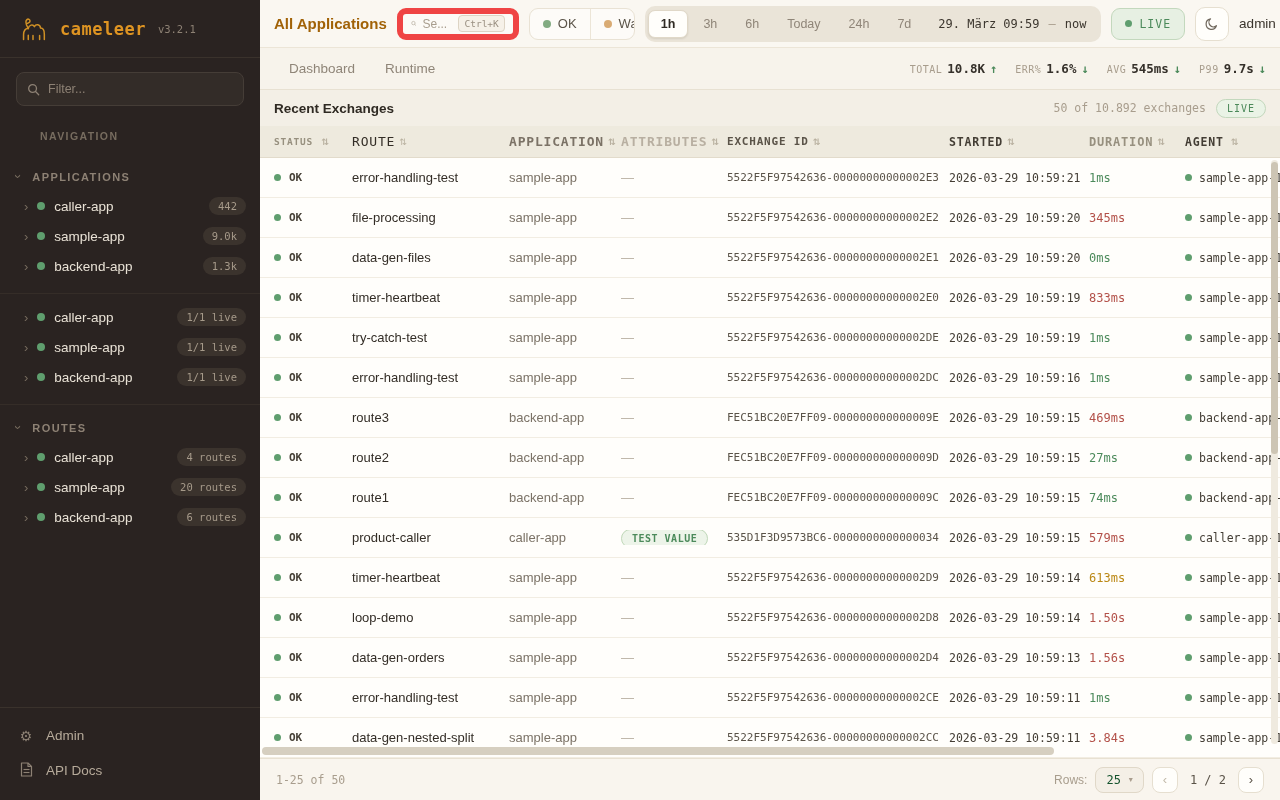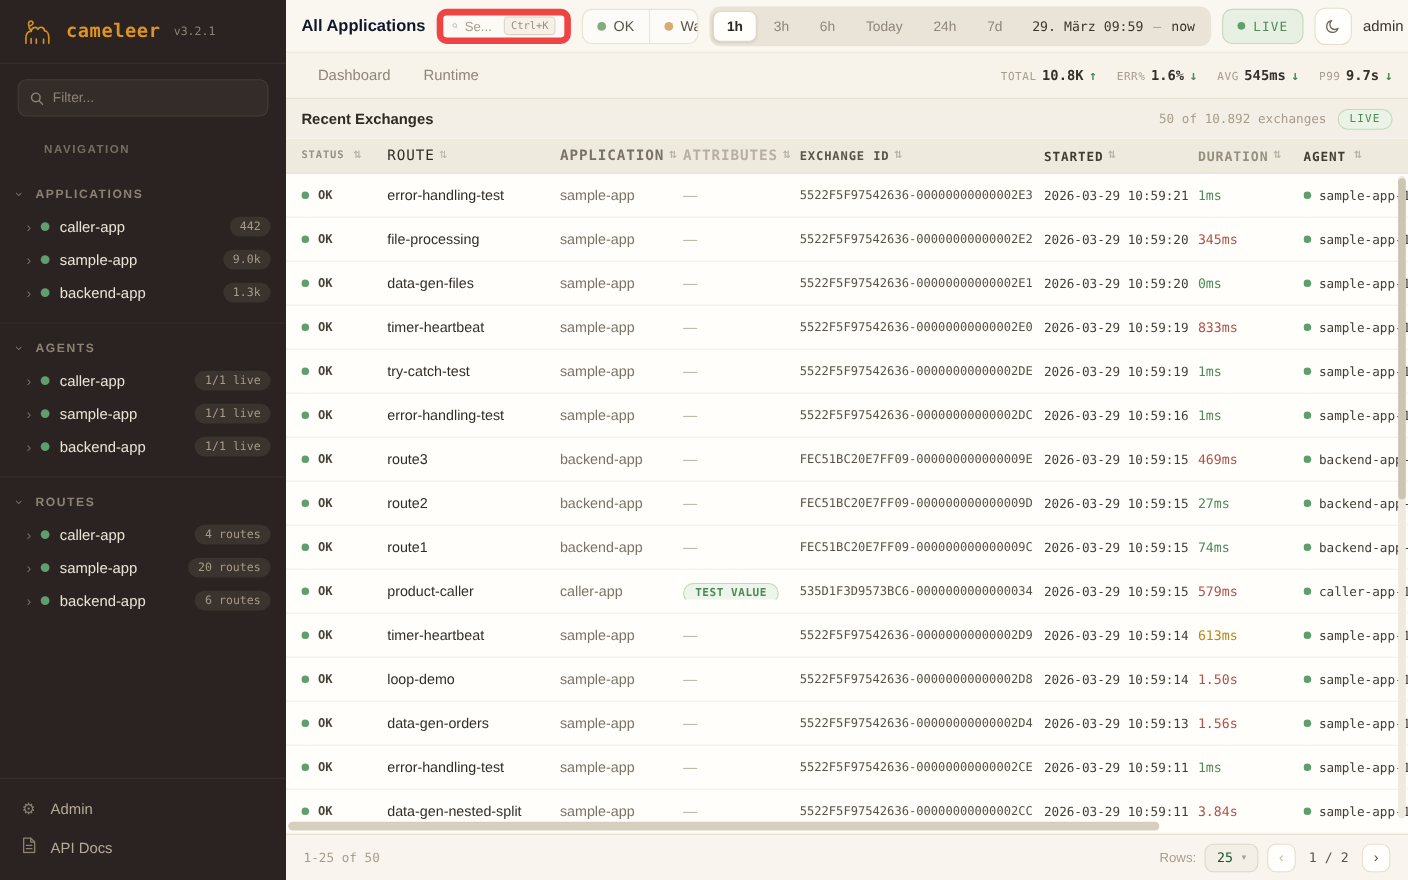--- a/index.html
+++ b/index.html
@@ -32,21 +32,21 @@
   .side-footer { border-top:1px solid #3a322c; padding:10px 0 12px; flex:none; }
   .side-footer-item { display:flex; align-items:center; gap:12px; height:35px; padding:0 18px; cursor:pointer; }
   .side-footer-icon { width:16px; text-align:center; color:#8d8174; font-size:14px; font-family:"DejaVu Sans", sans-serif; }
   .side-footer-label { font-size:13.5px; color:#b6aa9a; }
 
   
   .main { width:1020px; display:flex; flex-direction:column; }
 
   
   .topbar { height:48px; background:#faf7f1; border-bottom:1px solid #ece5d7; display:flex; align-items:center; gap:10px; padding:0 14px; flex:none; }
-  .page-title { font-size:15px; font-weight:bold; color:#0f172a; white-space:nowrap; }
+  .page-title { font-size:15px; font-weight:bold; color:#a16207; white-space:nowrap; }
   .search-box { width:122px; height:32px; background:#fcfaf6; border:6px solid #ef4444; border-radius:9px; display:flex; align-items:center; gap:6px; padding:0 8px; flex:none; }
   .search-input { border:none; outline:none; background:transparent; width:30px; font-size:12px; color:#6f675c; font-family:"Liberation Sans", sans-serif; }
   .search-input::placeholder { color:#a89d8d; }
   .kbd { font-size:9.5px; color:#9a9082; border:1px solid #ddd4c4; border-radius:4px; padding:2px 5px; background:#f6f1e8; white-space:nowrap; }
   .status-seg { width:106px; height:32px; background:#fdfbf8; border:1px solid #e9e2d4; border-radius:9px; display:flex; overflow:hidden; flex:none; }
   .seg { display:flex; align-items:center; gap:7px; padding:0 13px; white-space:nowrap; cursor:pointer; }
   .seg + .seg { border-left:1px solid #ece5d7; }
   .seg-dot { width:8px; height:8px; border-radius:50%; flex:none; }
   .seg-label { font-size:13px; color:#5a5348; }
   .time-group { height:36px; background:#eae4d8; border-radius:10px; display:flex; align-items:center; padding:3px; gap:2px; flex:none; }
@@ -166,24 +166,20 @@
   </div>
           <div class="side-item">
     <span class="chev">›</span>
     <span class="dot"></span>
     <span class="side-item-name">backend-app</span>
     <span class="side-badge mono">1.3k</span>
   </div>
         </div>
   </div>
       <div class="side-section">
-    <div class="side-section-head">
-      <span class="chev down">›</span>
-      <span class="side-section-label">AGENTS</span>
-    </div>
     <div class="side-items">
           <div class="side-item">
     <span class="chev">›</span>
     <span class="dot"></span>
     <span class="side-item-name">caller-app</span>
     <span class="side-badge mono">1/1 live</span>
   </div>
           <div class="side-item">
     <span class="chev">›</span>
     <span class="dot"></span>

